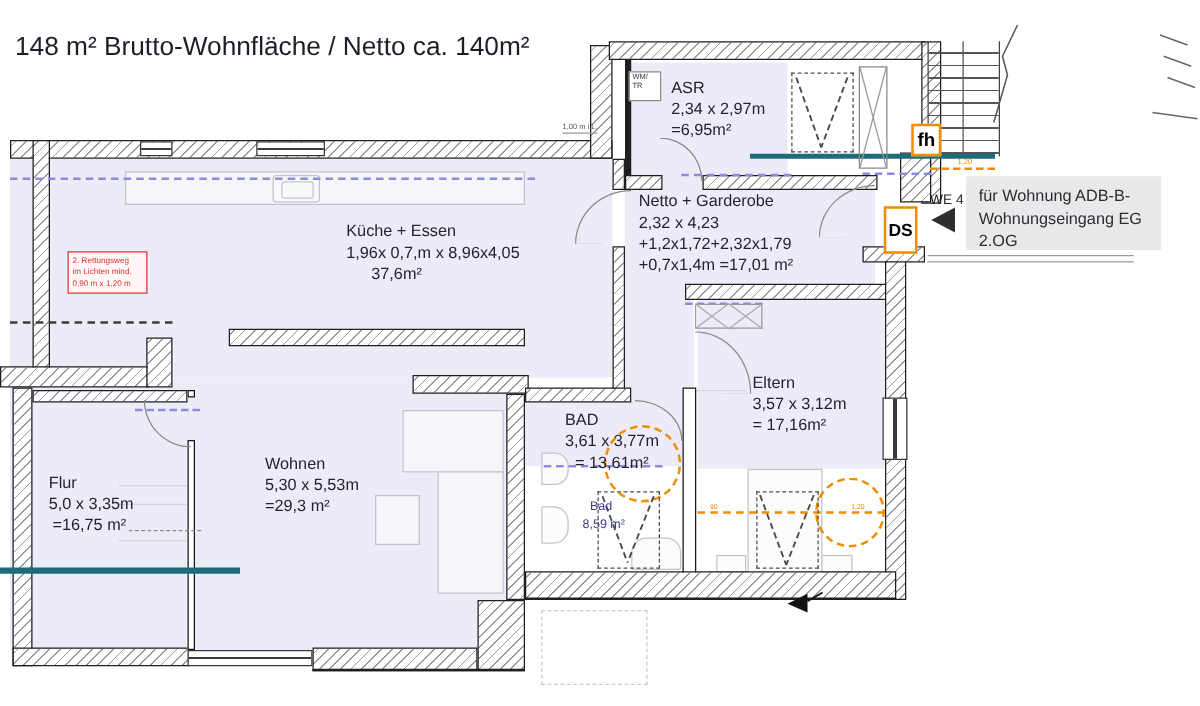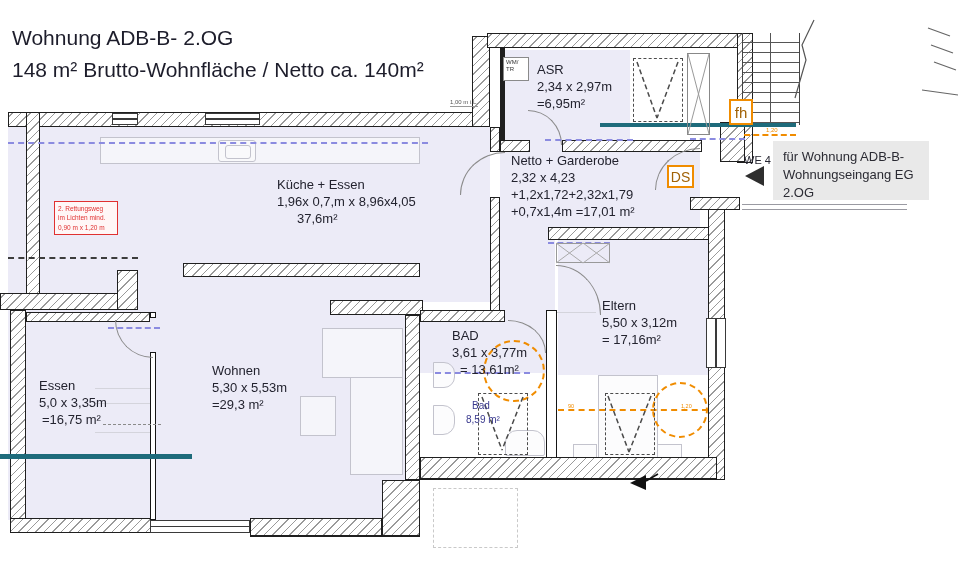--- a/index.html
+++ b/index.html
@@ -13,22 +13,22 @@
   .gline{position:absolute;background:#9a9aa2;}
   .faintline{position:absolute;background:#d4d4dc;}
   .window{position:absolute;box-sizing:border-box;border:1px solid #3a3a3a;
           background:linear-gradient(#fff 42%,#3a3a3a 42%,#3a3a3a 58%,#fff 58%);}
   .window-v{position:absolute;box-sizing:border-box;border:1px solid #3a3a3a;
           background:linear-gradient(90deg,#fff 42%,#3a3a3a 42%,#3a3a3a 58%,#fff 58%);}
   .teal{position:absolute;background:#1E6B7B;}
   .lilac{position:absolute;border-top:2px dashed #8B8BE0;height:0;}
   .odash{position:absolute;border-top:2px dashed #F08C00;height:0;}
   .ocircle{position:absolute;border:2px dashed #F08C00;border-radius:50%;box-sizing:border-box;background:transparent;}
-  .obox{position:absolute;box-sizing:border-box;border:2px solid #F08C00;background:#fff;color:#a16207;
-        font-weight:normal;display:flex;align-items:center;justify-content:center;}
+  .obox{position:absolute;box-sizing:border-box;border:2px solid #F08C00;background:#fff;color:#000000;
+        font-weight:bold;display:flex;align-items:center;justify-content:center;}
   .dash-dark{position:absolute;border-top:2px dashed #3c3c3c;height:0;}
   .dbox{position:absolute;box-sizing:border-box;border:1.5px dashed #4c4c4c;background:transparent;}
   .dbox-faint{position:absolute;box-sizing:border-box;border:1px dashed #c9c9c9;background:transparent;}
   .arc{position:absolute;box-sizing:border-box;border:1.2px solid #8a8a8a;background:transparent;}
   .arc-br{border-right:none;border-bottom:none;border-top-left-radius:100% 100%;}
   .arc-bl{border-left:none;border-bottom:none;border-top-right-radius:100% 100%;}
   .arc-tr{border-right:none;border-top:none;border-bottom-left-radius:100% 100%;}
   .furn{position:absolute;box-sizing:border-box;border:1px solid #c3c3cd;background:rgba(250,250,252,.65);}
   .lbl{position:absolute;color:#23232F;font-size:13px;line-height:1.32;}
   .lbl div{white-space:nowrap;}
@@ -154,21 +154,20 @@
     <path d="M608,396 L629,452 M651,396 L629,452" stroke="#4a4a4a" stroke-width="1.5" stroke-dasharray="5 3" fill="none"></path>
     <path d="M482,397 L502,450 M523,397 L502,450" stroke="#4a4a4a" stroke-width="1.5" stroke-dasharray="5 3" fill="none"></path>
     <path d="M795,98 L806,60 L802,45 L814,20" stroke="#555" stroke-width="1.2" fill="none"></path>
     <path d="M928,28 L950,36 M931,45 L953,53 M934,62 L956,70 M922,90 L958,95" stroke="#666" stroke-width="1.2" fill="none"></path>
     <polygon points="764,166 764,186 745,176" fill="#2e2e2e"></polygon>
     <polygon points="646,475 646,490 630,483" fill="#111"></polygon>
     <path d="M646,481 L658,474" stroke="#111" stroke-width="1.5" fill="none"></path>
   </svg>
 
   <div class="title">
-    <div>Wohnung ADB-B- 2.OG</div>
     <div>148 m² Brutto-Wohnfläche / Netto ca. 140m²</div>
   </div>
   <div class="tiny" style="left:450px;top:52px;border-bottom:1px solid #999;padding-bottom:1px">1,00 m i.L.</div>
 
   <div class="redbox" style="left:54px;top:201px;width:64px">
     <div>2. Rettungsweg</div>
     <div>im Lichten mind.</div>
     <div>0,90 m x 1,20 m</div>
   </div>
   <div class="lbl" style="left:277px;top:176px">
@@ -182,51 +181,51 @@
     <div>=6,95m²</div>
   </div>
   <div class="lbl" style="left:511px;top:152px">
     <div>Netto + Garderobe</div>
     <div>2,32 x 4,23</div>
     <div>+1,2x1,72+2,32x1,79</div>
     <div>+0,7x1,4m =17,01 m²</div>
   </div>
   <div class="lbl" style="left:602px;top:297px">
     <div>Eltern</div>
-    <div>5,50 x 3,12m</div>
+    <div>3,57 x 3,12m</div>
     <div>= 17,16m²</div>
   </div>
   <div class="lbl" style="left:452px;top:327px">
     <div>BAD</div>
     <div>3,61 x 3,77m</div>
     <div style="padding-left:8px">= 13,61m²</div>
   </div>
   <div class="bluelbl" style="left:466px;top:399px">
     <div style="padding-left:6px">Bad</div>
     <div>8,59 m²</div>
   </div>
   <div class="lbl" style="left:212px;top:362px">
     <div>Wohnen</div>
     <div>5,30 x 5,53m</div>
     <div>=29,3 m²</div>
   </div>
   <div class="lbl" style="left:39px;top:377px">
-    <div>Essen</div>
+    <div>Flur</div>
     <div>5,0 x 3,35m</div>
     <div style="padding-left:3px">=16,75 m²</div>
   </div>
 
   <div class="tinybox" style="left:503px;top:57px;width:26px;height:24px">
     <div>WM/</div>
     <div>TR</div>
   </div>
   <div class="obox" style="left:729px;top:99px;width:24px;height:26px;font-size:15px">
     <span>fh</span>
   </div>
-  <div class="obox" style="left:667px;top:165px;width:27px;height:23px;font-size:14px">
+  <div class="obox" style="left:707px;top:165px;width:27px;height:38px;font-size:14px">
     <span>DS</span>
   </div>
   <div class="lbl" style="left:744px;top:153px;font-size:11px">WE 4</div>
   <div class="tiny" style="left:800px;top:129px;font-size:8px;color:#333">Tre</div>
   <div class="otiny" style="left:766px;top:127px">1,20</div>
   <div class="otiny" style="left:568px;top:403px;font-size:5.5px">90</div>
   <div class="otiny" style="left:681px;top:403px;font-size:5.5px">1,20</div>
 
   <div class="graybox" style="left:773px;top:141px;width:156px;height:59px">
     <div>für Wohnung ADB-B-</div>

